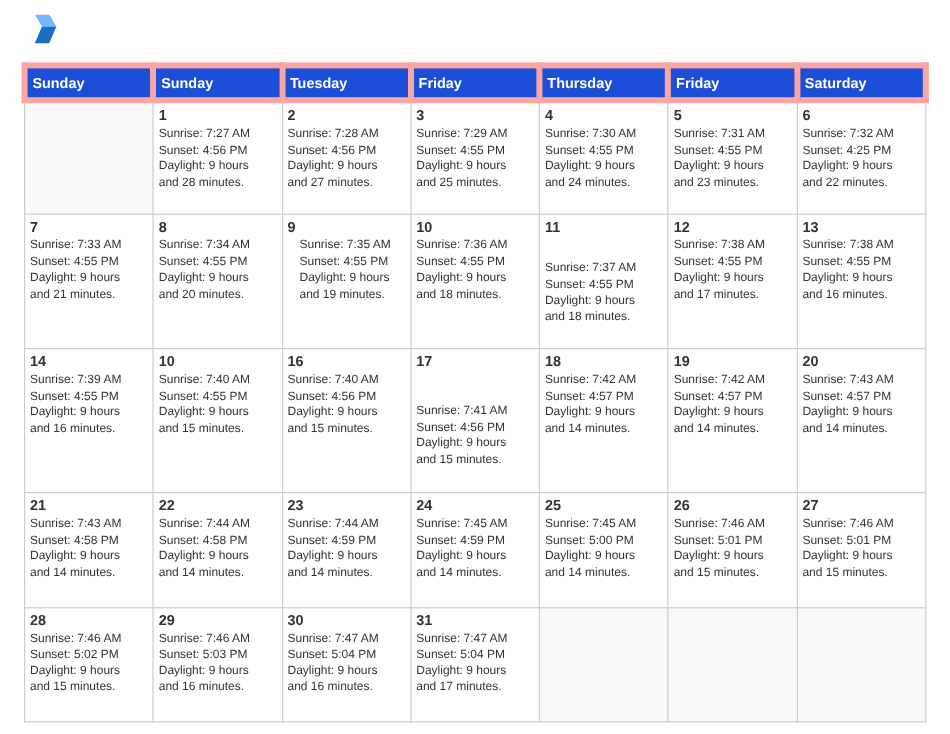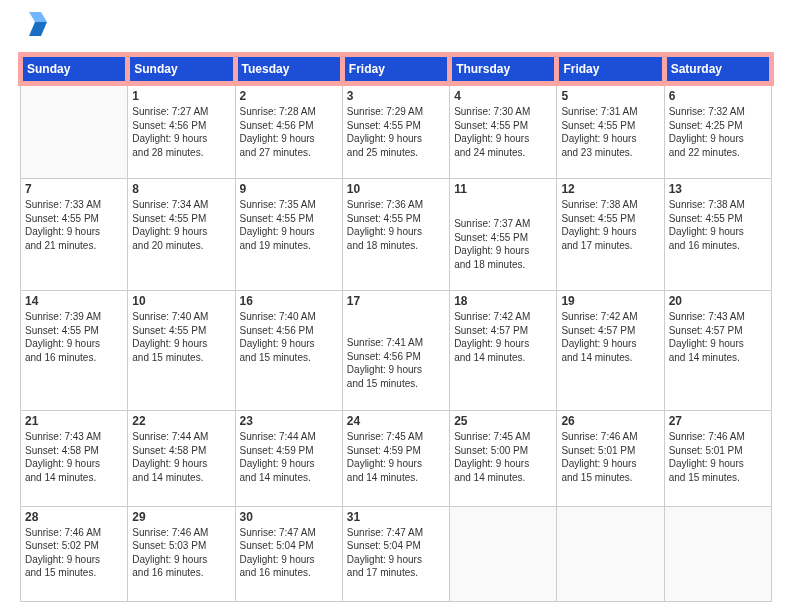--- a/index.html
+++ b/index.html
@@ -175,21 +175,21 @@
           </td>
           <td>
             <span class="day-num">8</span>
             <div class="day-info" style="white-space: pre-line;">Sunrise: 7:34 AM
 Sunset: 4:55 PM
 Daylight: 9 hours
 and 20 minutes.</div>
           </td>
           <td>
             <span class="day-num">9</span>
-            <div class="day-info" style="white-space: pre-line;">Sunrise: 7:35 AM
+            <div class="day-info" style="white-space: pre-line; margin-left: 10px;">Sunrise: 7:35 AM
 Sunset: 4:55 PM
 Daylight: 9 hours
 and 19 minutes.</div>
           </td>
           <td>
             <span class="day-num">10</span>
             <div class="day-info" style="white-space: pre-line;">Sunrise: 7:36 AM
 Sunset: 4:55 PM
 Daylight: 9 hours
 and 18 minutes.</div>

